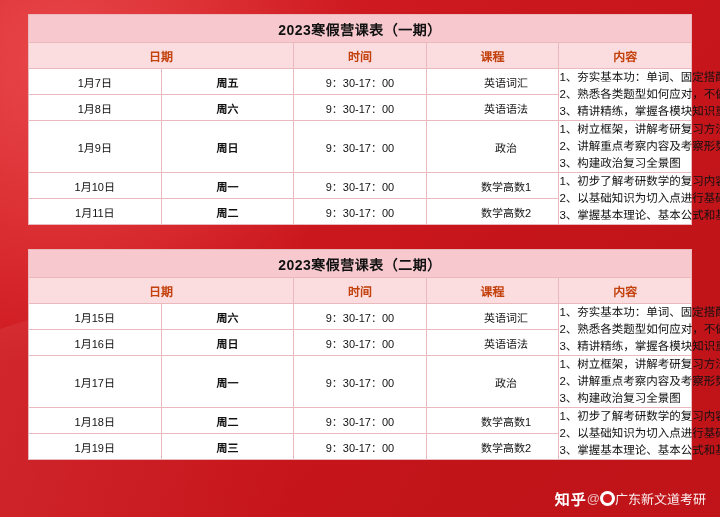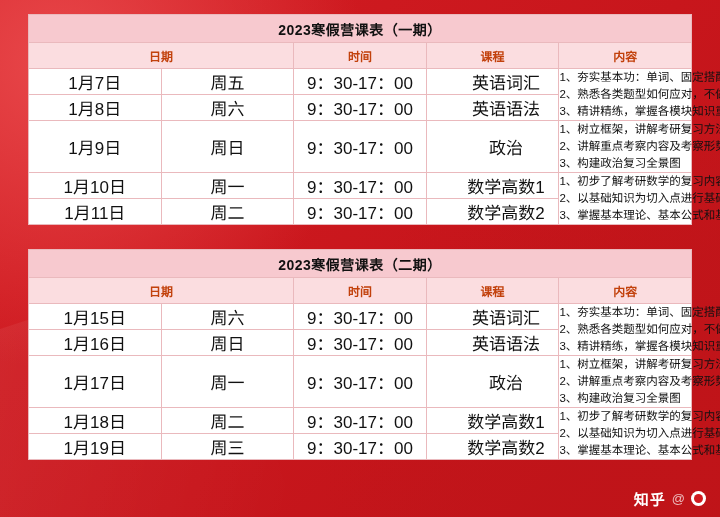--- a/index.html
+++ b/index.html
@@ -61,48 +61,47 @@
   }
   .head-cell {
     background: #fbdde0;
     color: #c2410c;
     font-size: 12px;
     font-weight: bold;
     text-align: center;
     height: 25px;
   }
   .cell {
-    font-size: 17px;
+    font-size: 11px;
     color: #111111;
     text-align: center;
     height: 25px;
     background: #ffffff;
     white-space: nowrap;
   }
   .cell.date { width: 62px; }
-  .cell.weekday { width: 54px; }
+  .cell.weekday { width: 54px; font-weight: bold; }
   .cell.time { width: 96px; }
   .cell.course { width: 86px; padding-left: 27px; }
   .content-cell {
     font-size: 11.5px;
     color: #111111;
     text-align: left;
     padding: 4px 6px 4px 9px;
     line-height: 17px;
     background: #ffffff;
   }
   .content-cell div { white-space: nowrap; }
 
   .watermark {
     position: absolute;
     right: 14px;
     bottom: 8px;
     display: flex;
     align-items: center;
-    gap: 6px;
     color: rgba(255,255,255,0.92);
     font-size: 13px;
   }
   .zhihu-logo {
     font-size: 15px;
     font-weight: bold;
     color: #ffffff;
     letter-spacing: 1px;
   }
   .wm-avatar {
@@ -253,13 +252,14 @@
     </tr>
   </tbody>
     </table>
 
 </div>
 
 <div class="watermark">
   <span class="zhihu-logo">知乎</span>
   <span class="wm-sep">@</span>
   <span class="wm-avatar"></span>
+  <span>广东新文道考研</span>
 </div>
 
 </body></html>

